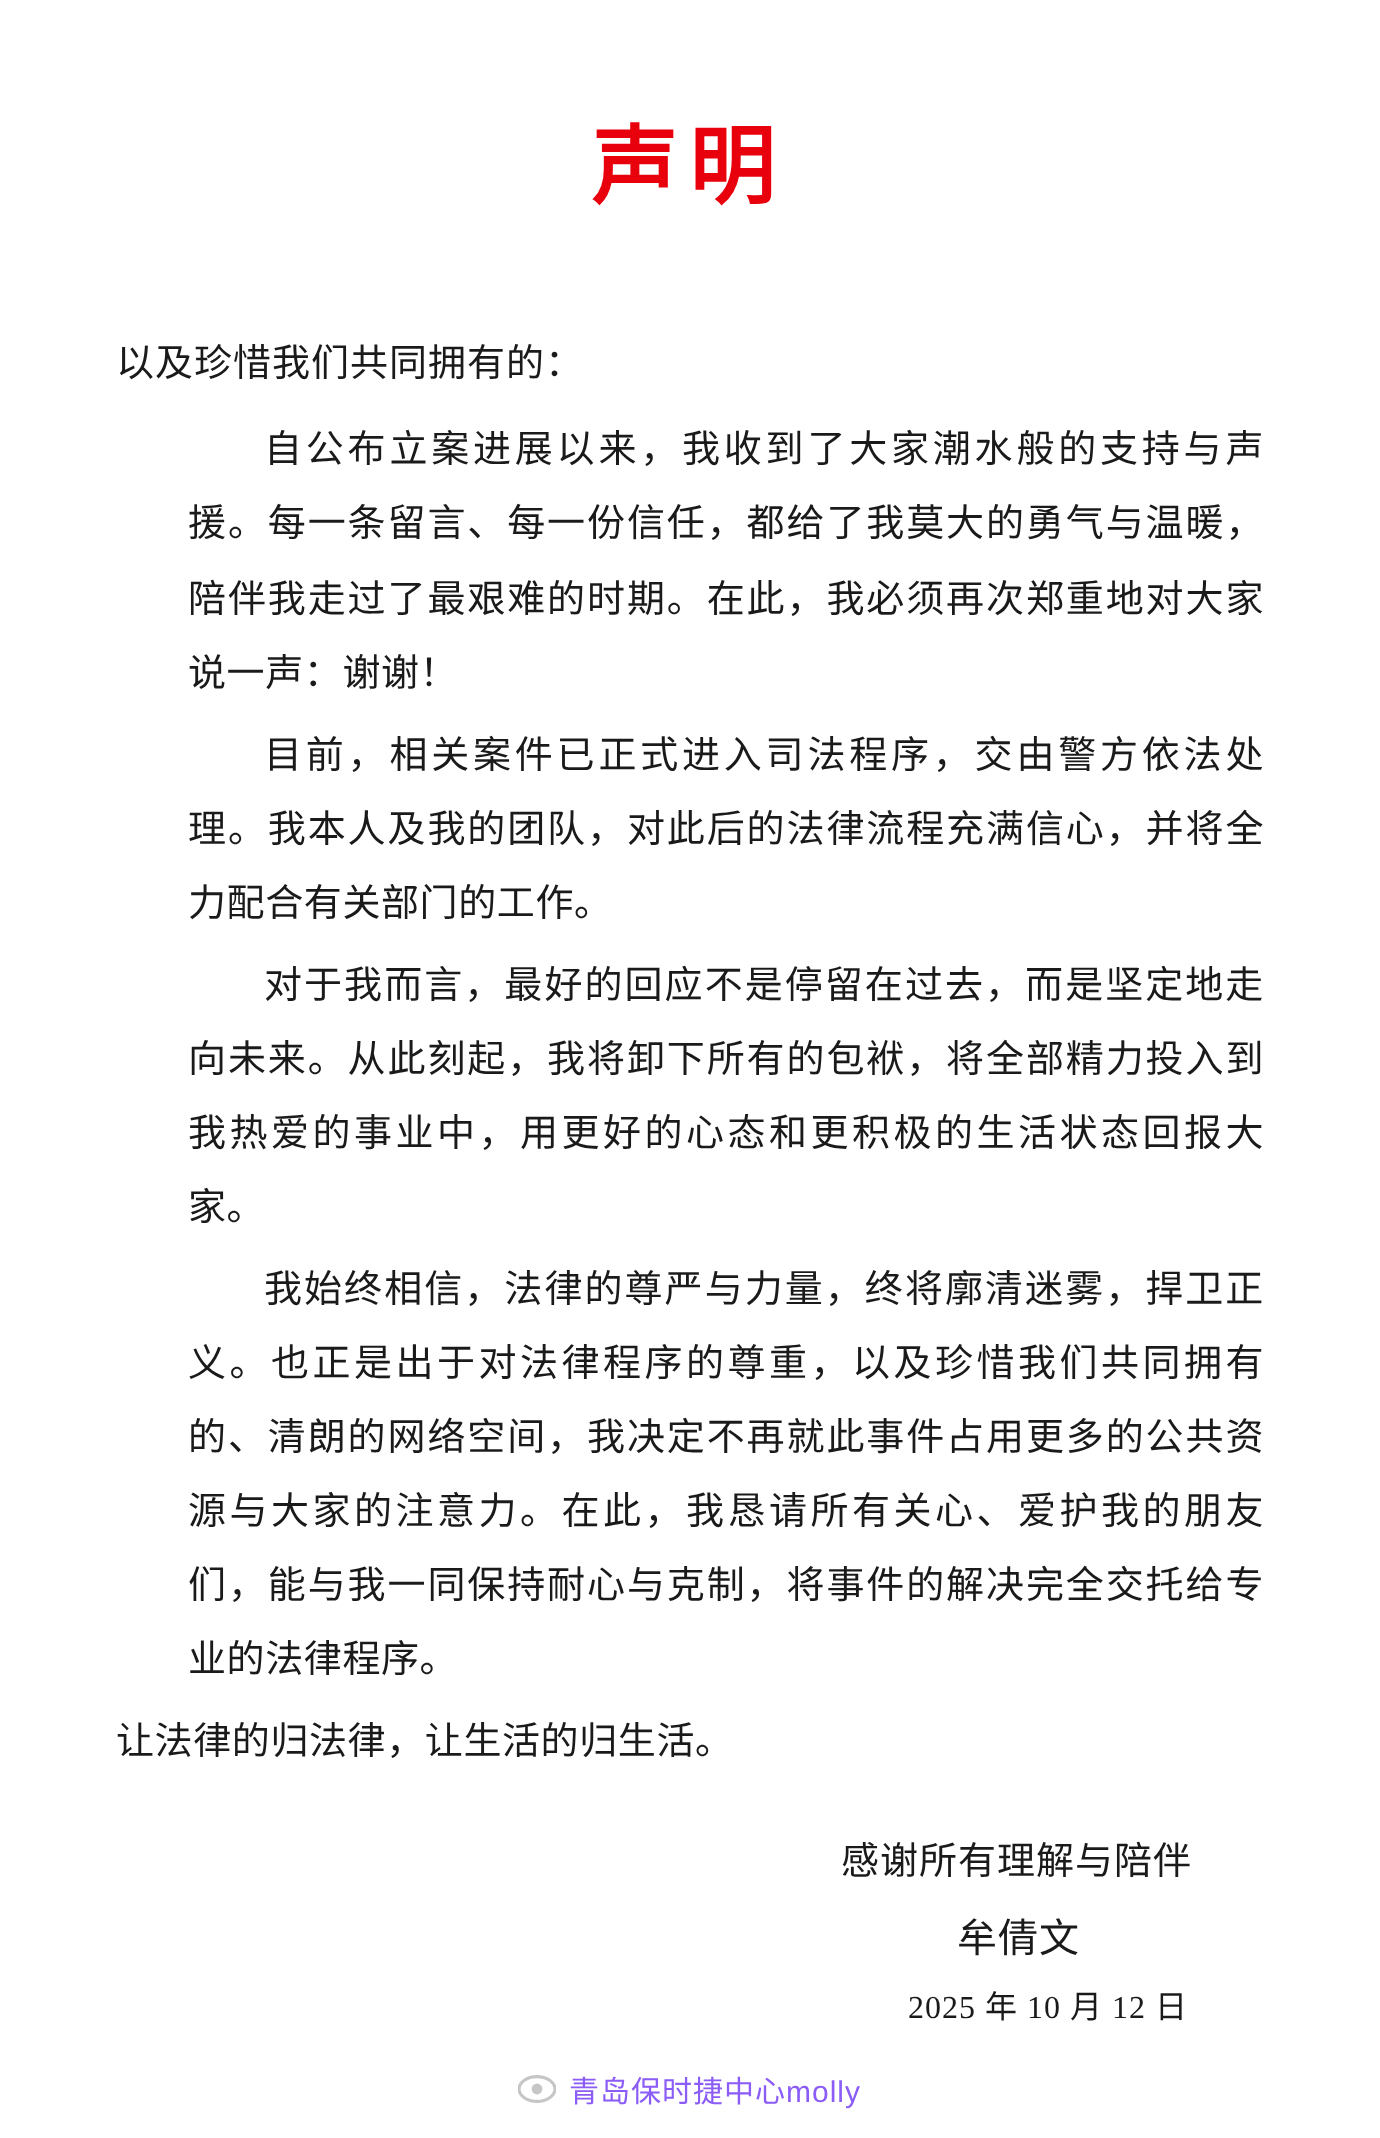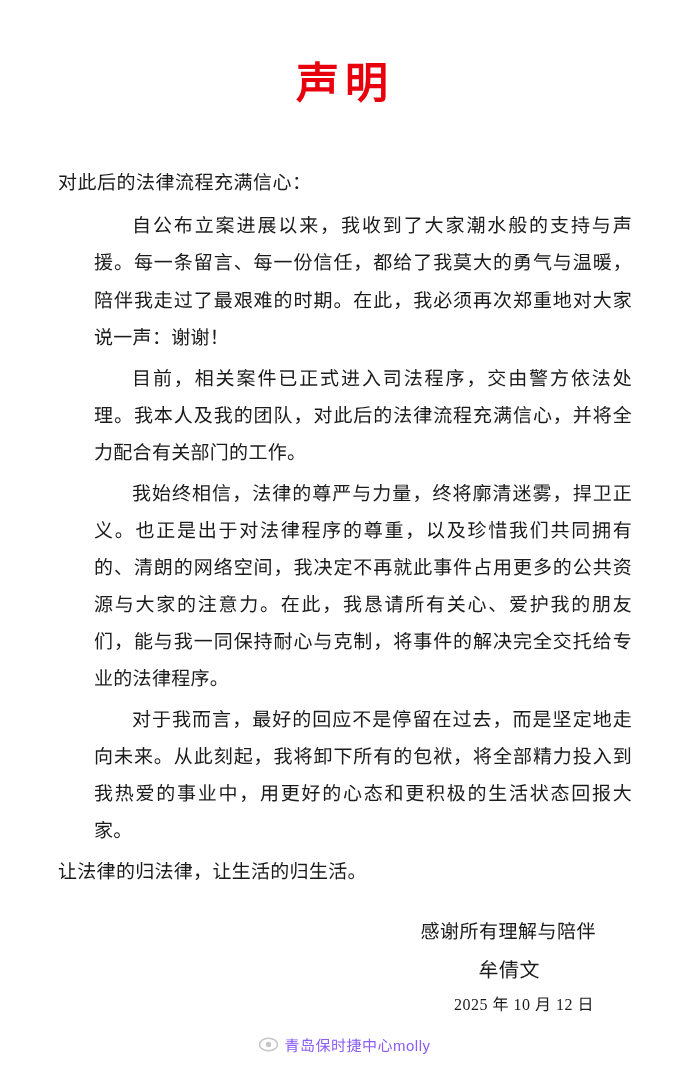--- a/index.html
+++ b/index.html
@@ -109,25 +109,25 @@
   }
 </style>
 </head>
 <body>
 
 <div class="page">
 
   <h1 class="doc-title">声明</h1>
 
   <div class="body-block">
-    <p class="salutation">对此后的法律流程充满信心：</p>
+    <p class="salutation">以及珍惜我们共同拥有的：</p>
     <p class="para indent">自公布立案进展以来，我收到了大家潮水般的支持与声援。每一条留言、每一份信任，都给了我莫大的勇气与温暖，陪伴我走过了最艰难的时期。在此，我必须再次郑重地对大家说一声：谢谢！</p>
     <p class="para indent">目前，相关案件已正式进入司法程序，交由警方依法处理。我本人及我的团队，对此后的法律流程充满信心，并将全力配合有关部门的工作。</p>
+    <p class="para indent">对于我而言，最好的回应不是停留在过去，而是坚定地走向未来。从此刻起，我将卸下所有的包袱，将全部精力投入到我热爱的事业中，用更好的心态和更积极的生活状态回报大家。</p>
     <p class="para indent">我始终相信，法律的尊严与力量，终将廓清迷雾，捍卫正义。也正是出于对法律程序的尊重，以及珍惜我们共同拥有的、清朗的网络空间，我决定不再就此事件占用更多的公共资源与大家的注意力。在此，我恳请所有关心、爱护我的朋友们，能与我一同保持耐心与克制，将事件的解决完全交托给专业的法律程序。</p>
-    <p class="para indent">对于我而言，最好的回应不是停留在过去，而是坚定地走向未来。从此刻起，我将卸下所有的包袱，将全部精力投入到我热爱的事业中，用更好的心态和更积极的生活状态回报大家。</p>
     <p class="para">让法律的归法律，让生活的归生活。</p>
   </div>
 
   <div class="sign-block">
     <p class="sign-thanks">感谢所有理解与陪伴</p>
     <p class="sign-name">牟倩文</p>
     <p class="sign-date">2025 年 10 月 12 日</p>
   </div>
 
   <div class="watermark">

